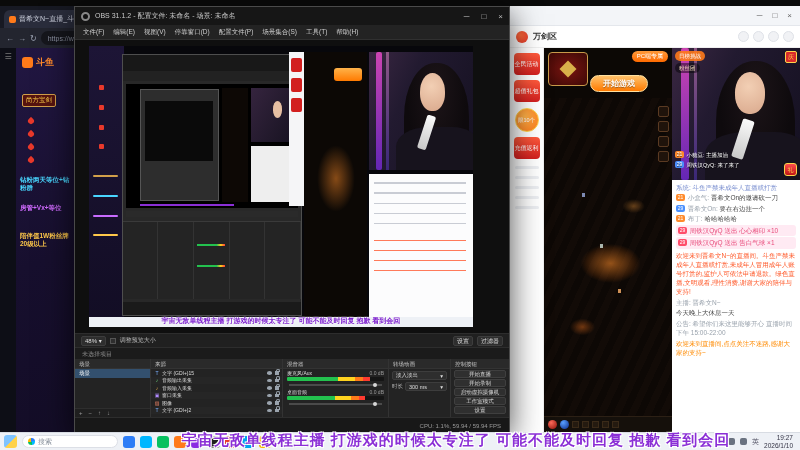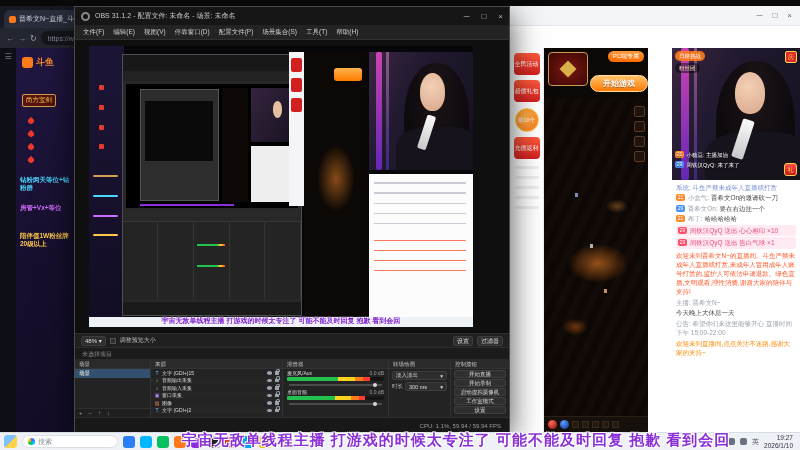--- a/index.html
+++ b/index.html
@@ -37,21 +37,21 @@
 .wc{font-size:8px;color:#666}
 .rtoolbar{height:22px;display:flex;align-items:center;padding:0 6px;gap:5px;border-bottom:1px solid #efefef;background:#fff}
 .rlogo{width:12px;height:12px;border-radius:50%;background:radial-gradient(circle at 35% 35%,#ff6a3a,#e8392b)}
 .rserver{font-size:8px;font-weight:bold;color:#333}
 .riconest{margin-left:auto;display:flex;gap:4px;align-items:center}
 .rico{width:11px;height:11px;border-radius:50%;background:#f1f2f5;border:1px solid #dfe2e8}
 #promo{position:absolute;left:0;top:42px;width:34px;bottom:0;background:#fff;border-right:1px solid #eee}
 .pcard{width:26px;height:22px;margin:5px auto 0;background:linear-gradient(#ff5a3c,#d21f1f);border-radius:4px;color:#fff;font-size:6px;display:flex;align-items:center;justify-content:center;text-align:center;line-height:1.1;padding:1px}
 .pcircle{width:24px;height:24px;margin:6px auto 0;background:radial-gradient(circle at 40% 35%,#ffb34a,#ff7a1a);border-radius:50%;color:#fff;font-size:5.5px;display:flex;align-items:center;justify-content:center;border:1px solid #ffd24a;text-align:center}
 .pline{width:24px;height:3px;background:#eceef2;margin:7px auto 0;border-radius:2px}
-#game{position:absolute;left:34px;top:42px;width:104px;bottom:0;background:#0c0805;overflow:hidden}
+#game{position:absolute;left:34px;top:42px;width:128px;bottom:0;background:#0c0805;overflow:hidden}
 .glogo{position:absolute;left:4px;top:4px;width:40px;height:34px;background:radial-gradient(#7a1410,#3c0906);border:1px solid #c89a4a;border-radius:4px}
 .glogo i{position:absolute;left:50%;top:50%;width:12px;height:12px;background:#d9b14a;transform:translate(-50%,-50%) rotate(45deg)}
 .pcpill{position:absolute;right:4px;top:3px;height:11px;line-height:11px;background:linear-gradient(#ff9a3a,#ff6a00);border-radius:6px;color:#fff;font-size:6px;padding:0 5px;white-space:nowrap}
 .startbtn{position:absolute;left:46px;top:27px;width:58px;height:17px;background:linear-gradient(#ffc16a,#ff7a00);border:1px solid #ffe0a0;border-radius:9px;color:#fff;font-weight:bold;font-size:8px;text-align:center;line-height:15px;text-shadow:0 1px 1px rgba(0,0,0,.4)}
 .gscene{position:absolute;left:0;top:50px;right:0;bottom:16px;background:
  radial-gradient(40px 26px at 52% 52%, rgba(255,140,40,.55), rgba(255,120,20,.12) 60%, transparent 75%),
  radial-gradient(18px 12px at 30% 72%, rgba(255,120,30,.4), transparent 70%),
  radial-gradient(16px 10px at 70% 34%, rgba(255,160,60,.35), transparent 70%),
  repeating-linear-gradient(115deg,#120b07 0 7px,#0d0805 7px 14px)}
 .gspr{position:absolute;width:3px;height:4px;background:#cfe0d8;opacity:.8}
@@ -232,20 +232,30 @@
       <div class="dy-line c3">陪伴值1W粉丝牌20级以上</div>
     </div>
   </div>
 
   <div id="rightapp">
     <div class="winstrip">
       <span class="wc">─</span>
       <span class="wc">□</span>
       <span class="wc">×</span>
     </div>
+    <div class="rtoolbar">
+      <span class="rlogo"></span>
+      <span class="rserver">万剑区</span>
+      <div class="riconest">
+        <span class="rico"></span>
+        <span class="rico"></span>
+        <span class="rico"></span>
+        <span class="rico"></span>
+      </div>
+    </div>
     <div id="promo">
       <div class="pcard">全民活动</div>
       <div class="pcard">超值礼包</div>
       <div class="pcircle">限10个</div>
       <div class="pcard">充值返利</div>
       <div class="pline"></div>
       <div class="pline"></div>
       <div class="pline"></div>
       <div class="pline"></div>
       <div class="pline"></div>

